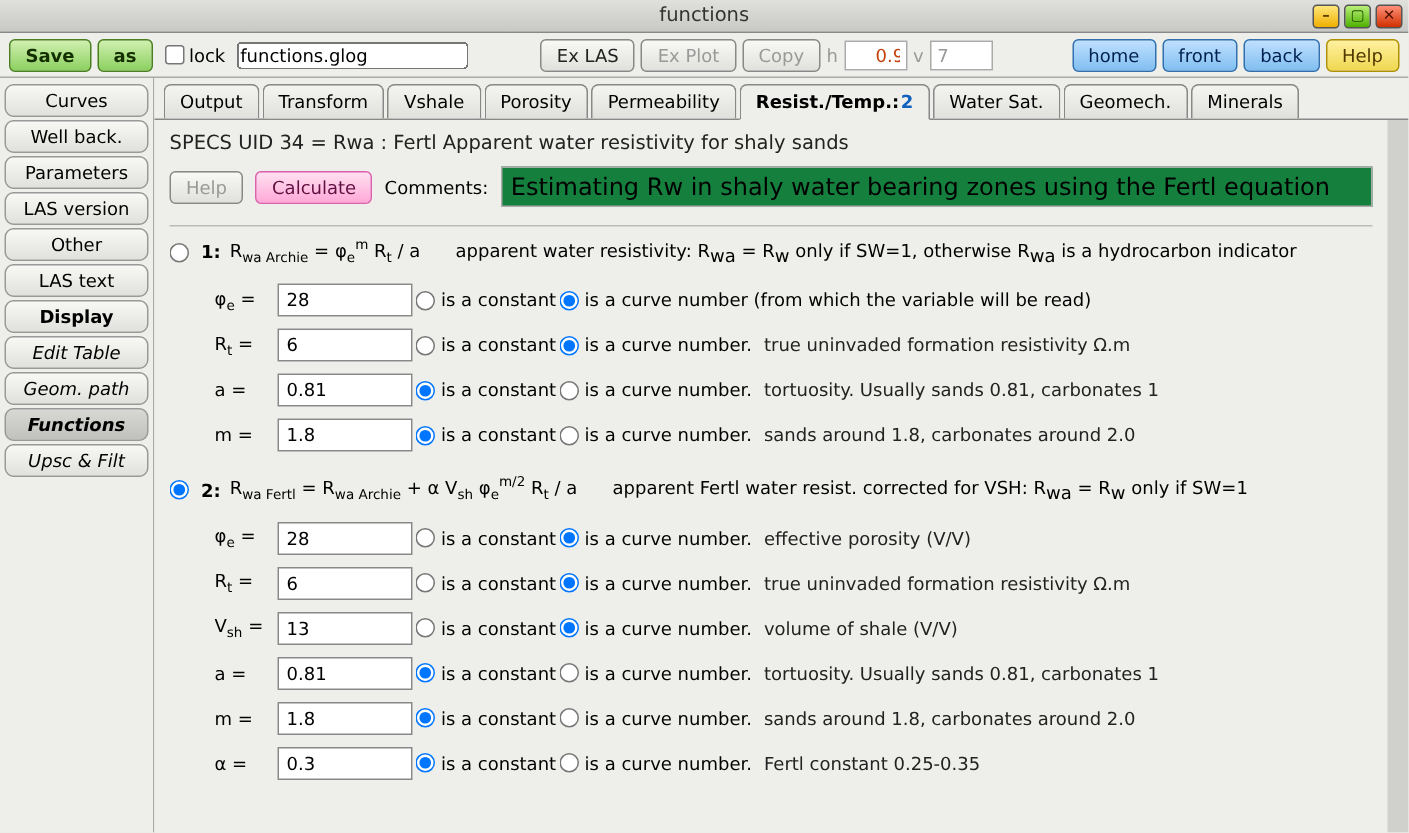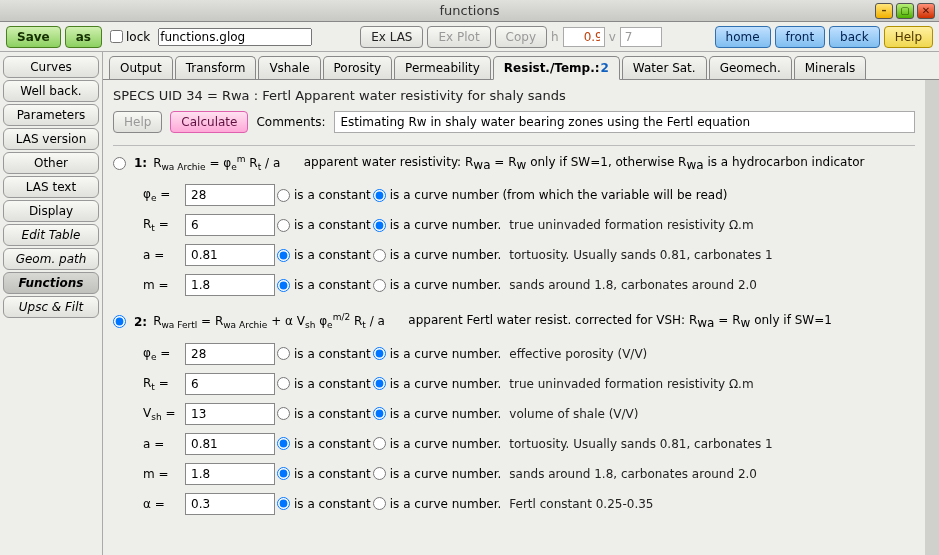--- a/index.html
+++ b/index.html
@@ -39,21 +39,21 @@
 .tab { padding: 4px 10px; border: 1px solid #888; border-bottom: none; border-radius: 5px 5px 0 0; background: linear-gradient(#f4f4f0, #e0e0dc); cursor: pointer; font-size: 12px; }
 .tab.active { background: #eeeeea; border-bottom: 1px solid #eeeeea; margin-bottom: -1px; font-weight: bold; }
 .tab .sq { display: inline-block; width: 10px; height: 10px; background: #40e0b0; border: 1px solid #209070; margin-right: 4px; vertical-align: middle; }
 .tab .badge { color: #1060c0; font-weight: bold; margin-left: 1px; }
 
 
 .panel { flex: 1; padding: 8px 10px; overflow-y: auto; background: #eeeeea; border-right: 14px solid #d0d0cc; }
 .panel-header { font-size: 13px; margin-bottom: 8px; color: #222; }
 .panel-controls { display: flex; align-items: center; gap: 8px; margin-bottom: 12px; }
 .btn.pink { background: linear-gradient(#ffe0f0, #ffa8d8); border-color: #e060b0; color: #601040; }
-.comments-input { flex: 1; border: 1px solid #aaa; background: #ffffff; padding: 3px 6px; font-size: 12px; }
+.comments-input { flex: 1; border: 1px solid #aaa; background: #15803d; padding: 3px 6px; font-size: 16px; }
 hr.sep { border: none; border-top: 1px solid #bbb; margin: 8px 0; }
 
 
 .formula-block { margin: 6px 0 14px 0; }
 .formula-head { display: flex; align-items: center; gap: 6px; margin-bottom: 10px; }
 .formula-head input[type="radio"] { margin-right: 2px; }
 .formula-head .num { font-weight: bold; }
 .formula-txt { font-size: 12px; }
 .formula-txt sub { font-size: 9px; }
 .formula-txt sup { font-size: 9px; }
@@ -109,21 +109,21 @@
 
 <div class="main">
 
   <div class="sidebar">
     <div class="side-item">Curves</div>
     <div class="side-item">Well back.</div>
     <div class="side-item">Parameters</div>
     <div class="side-item">LAS version</div>
     <div class="side-item">Other</div>
     <div class="side-item">LAS text</div>
-    <div class="side-item" style="font-weight:normal">Display</div>
+    <div class="side-item" style="font-weight:bold">Display</div>
     <div class="side-item italic">Edit Table</div>
     <div class="side-item italic">Geom. path</div>
     <div class="side-item italic active">Functions</div>
     <div class="side-item italic">Upsc &amp; Filt</div>
   </div>
 
   <div class="content">
 
 
     <div class="tabrow">

